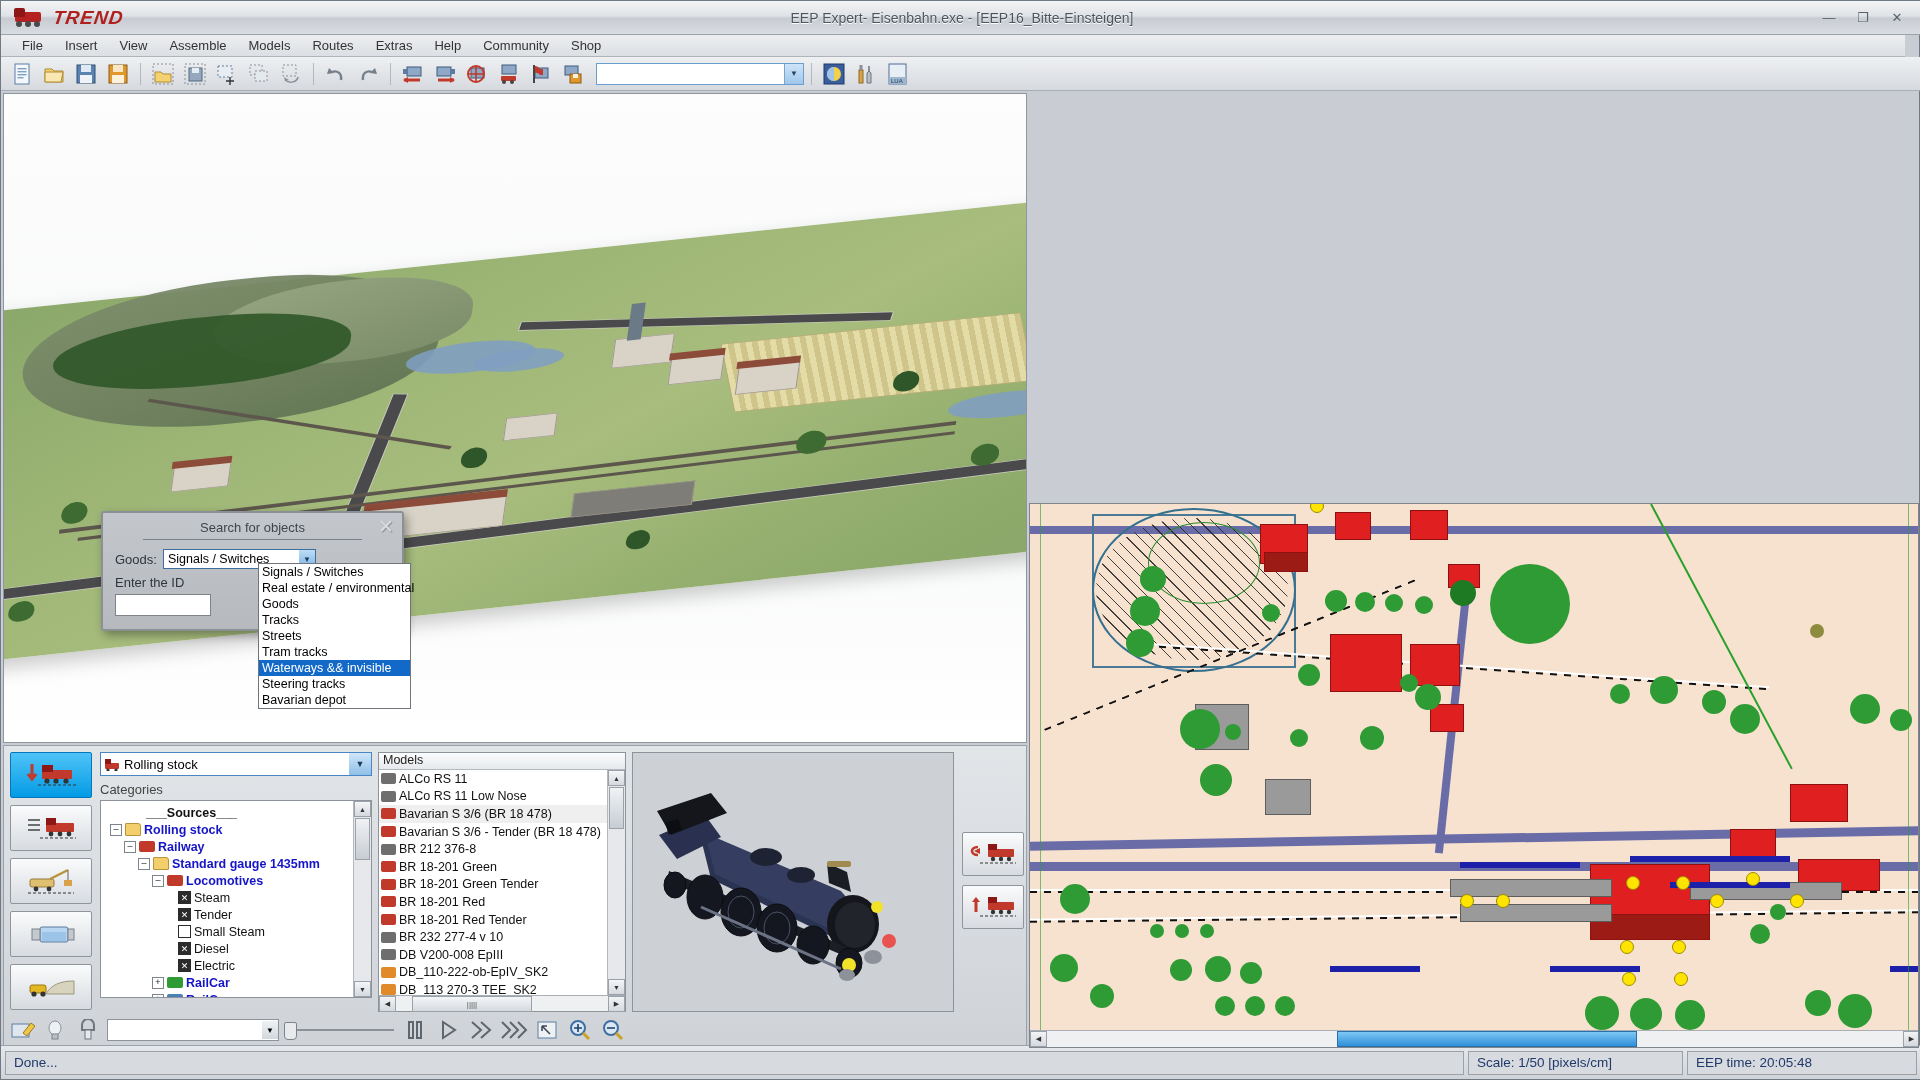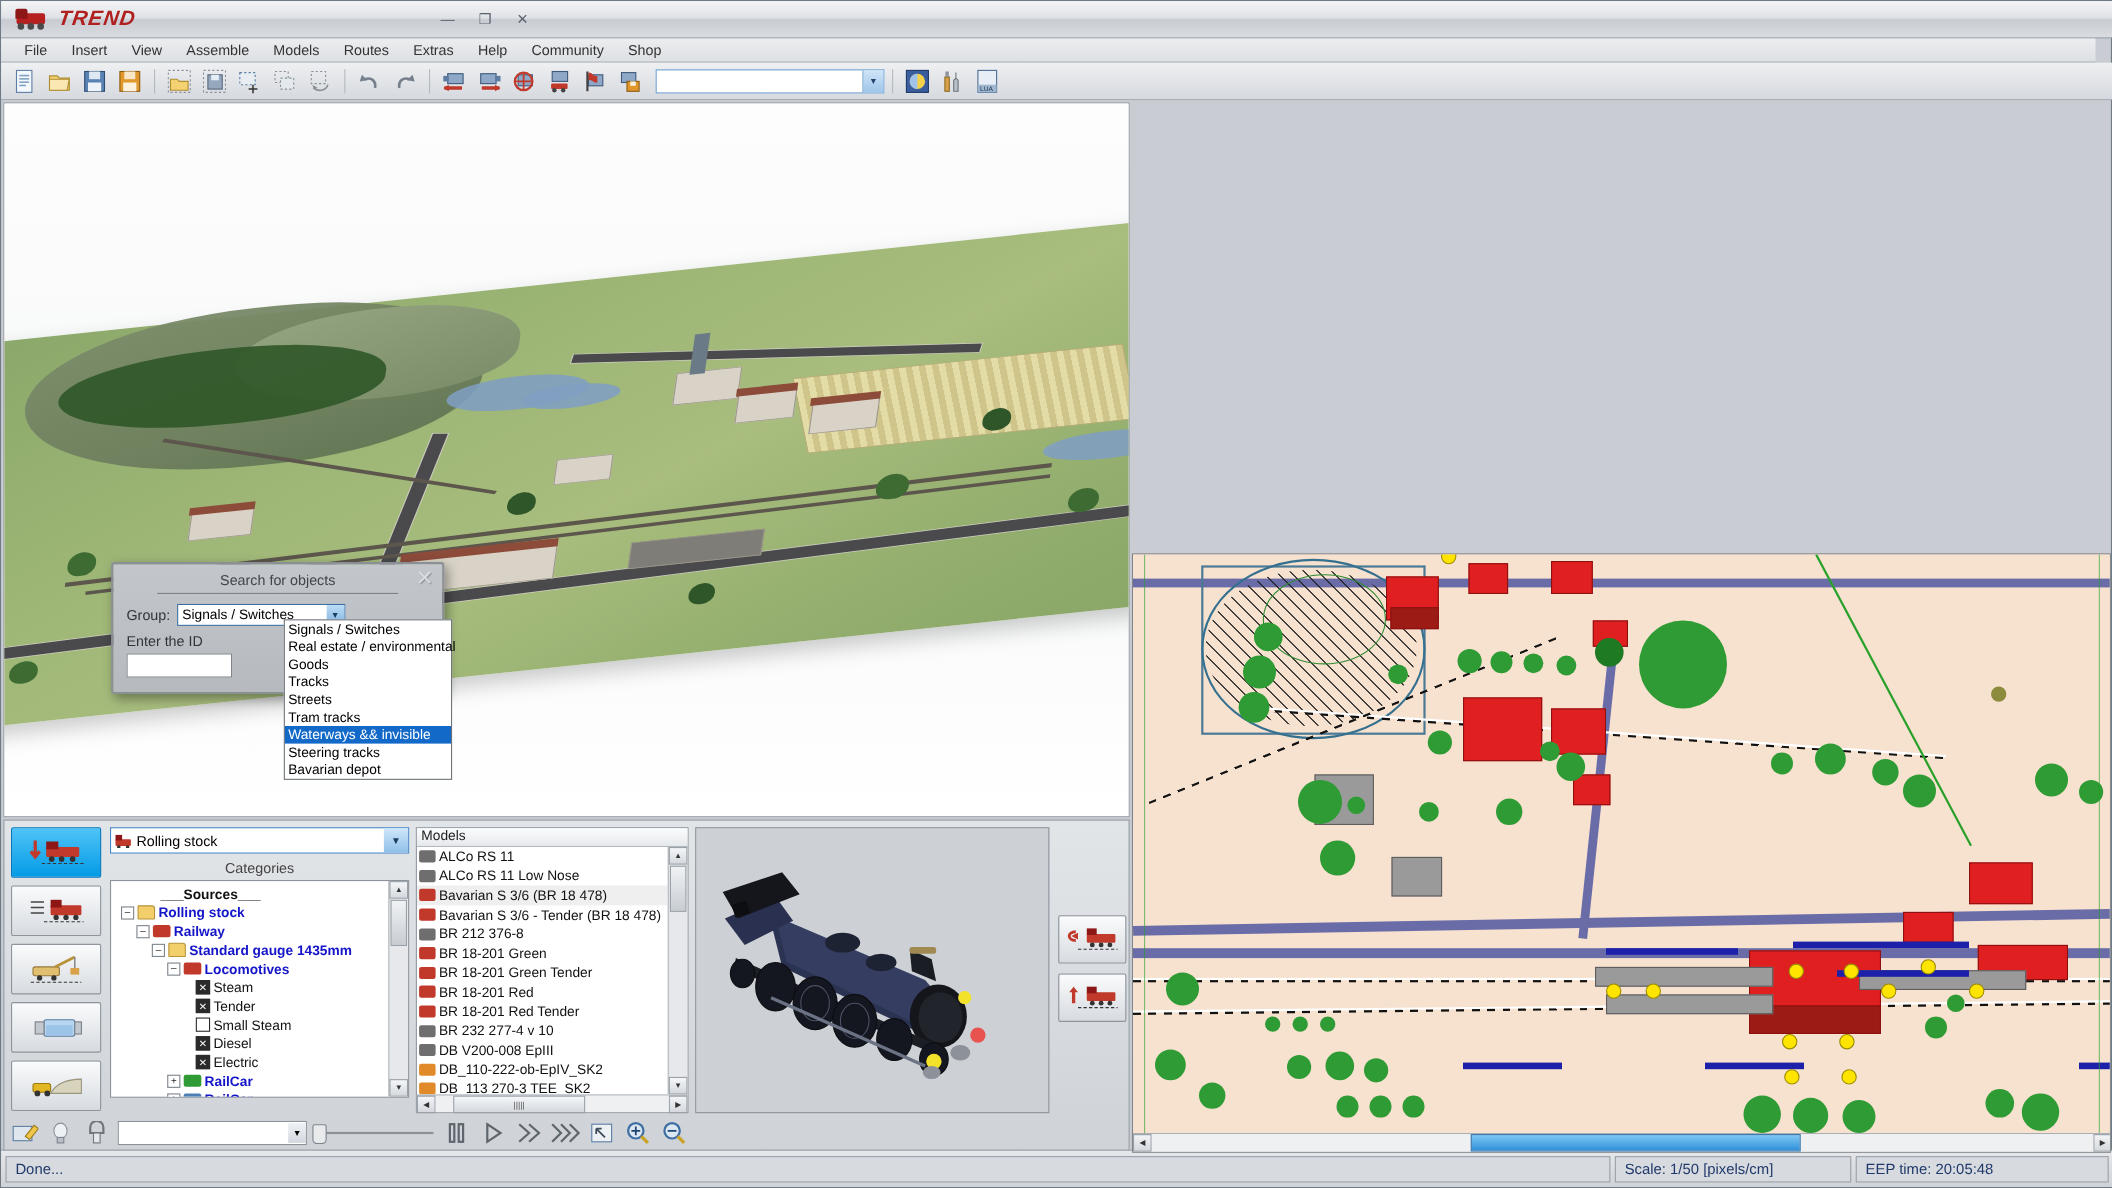--- a/index.html
+++ b/index.html
@@ -133,21 +133,21 @@
      flex-direction:column;gap:7px;}
   .railbtn{height:44px;background:linear-gradient(to bottom,#fafbfc,#d7dbe0);
      border:1px solid #8e959d;border-radius:2px;display:flex;align-items:center;justify-content:center;}
   .railbtn.active{background:linear-gradient(to bottom,#4fc3f7,#039be5);border-color:#0277bd;}
   .catpanel{position:absolute;left:96px;top:6px;width:272px;height:260px;}
   .topcombo{height:24px;background:#fff;border:1px solid #4a86c5;display:flex;align-items:center;
      box-sizing:border-box;}
   .topcombo .v{flex:1;padding-left:3px;font-size:13px;color:#000;display:flex;align-items:center;gap:3px;}
   .topcombo .a{width:22px;height:22px;background:linear-gradient(to bottom,#cfe6fa,#8fc0e8);
      display:flex;align-items:center;justify-content:center;font-size:9px;color:#1a3d60;}
-  .catlabel{text-align:center;font-size:13px;color:#444;padding:6px 0 3px 0;}
+  .catlabel{font-size:13px;color:#444;padding:6px 0 3px 0;}
   .tree-box{height:198px;background:#fff;border:1px solid #8c939b;box-sizing:border-box;
      position:relative;overflow:hidden;display:flex;}
   .tree-inner{flex:1;padding:3px 0 0 3px;overflow:hidden;}
   .tnode{display:flex;align-items:center;gap:3px;height:17px;font-size:12.5px;white-space:nowrap;}
   .tnode .exp{width:10px;height:10px;border:1px solid #7d848b;background:#fff;font-size:9px;
      line-height:8px;text-align:center;color:#222;flex:none;}
   .tnode .chk{width:11px;height:11px;border:1px solid #2b2b2b;background:#fff;flex:none;
      display:flex;align-items:center;justify-content:center;font-size:9px;color:#111;}
   .tnode .chk.on{background:#2b2b2b;color:#fff;}
   .tnode .folder{width:14px;height:11px;background:#f2cf6b;border:1px solid #b8933a;
@@ -209,20 +209,21 @@
     <div class="tb-logo">
       <div class="loco-logo">
         <div class="body"></div>
           <div class="cab"></div>
         <div class="w1"></div>
           <div class="w2"></div>
           <div class="w3"></div>
       </div>
       <div class="trend-word">TREND</div>
     </div>
+    <div class="tb-title">EEP Expert- Eisenbahn.exe - [EEP16_Bitte-Einsteigen]</div>
     <div class="tb-btns">
       <div class="tb-btn">—</div>
       <div class="tb-btn">❐</div>
       <div class="tb-btn close">✕</div>
     </div>
   </div>
 
   <div class="menubar">
     <div class="menu-item">File</div>
     <div class="menu-item">Insert</div>
@@ -433,21 +434,21 @@
       <div class="tree" style="left:80px;top:470px;width:26px;height:32px;"></div>
       <div class="tree d" style="left:400px;top:500px;width:24px;height:30px;"></div>
     </div>
   </div>
 
   <div class="dlg">
     <div class="dlg-title">Search for objects</div>
     <div class="dlg-underline"></div>
     <div class="dlg-x">✕</div>
     <div class="dlg-row">
-      <div class="dlg-lbl">Group:</div>
+      <div class="dlg-lbl">Goods:</div>
       <div class="dlg-combo">
         <div class="v">Signals / Switches</div>
         <div class="a">▼</div>
       </div>
     </div>
     <div class="dlg-row" style="margin-top:6px;">
       <div class="dlg-lbl">Enter the ID</div>
     </div>
     <div class="idbox"></div>
 

